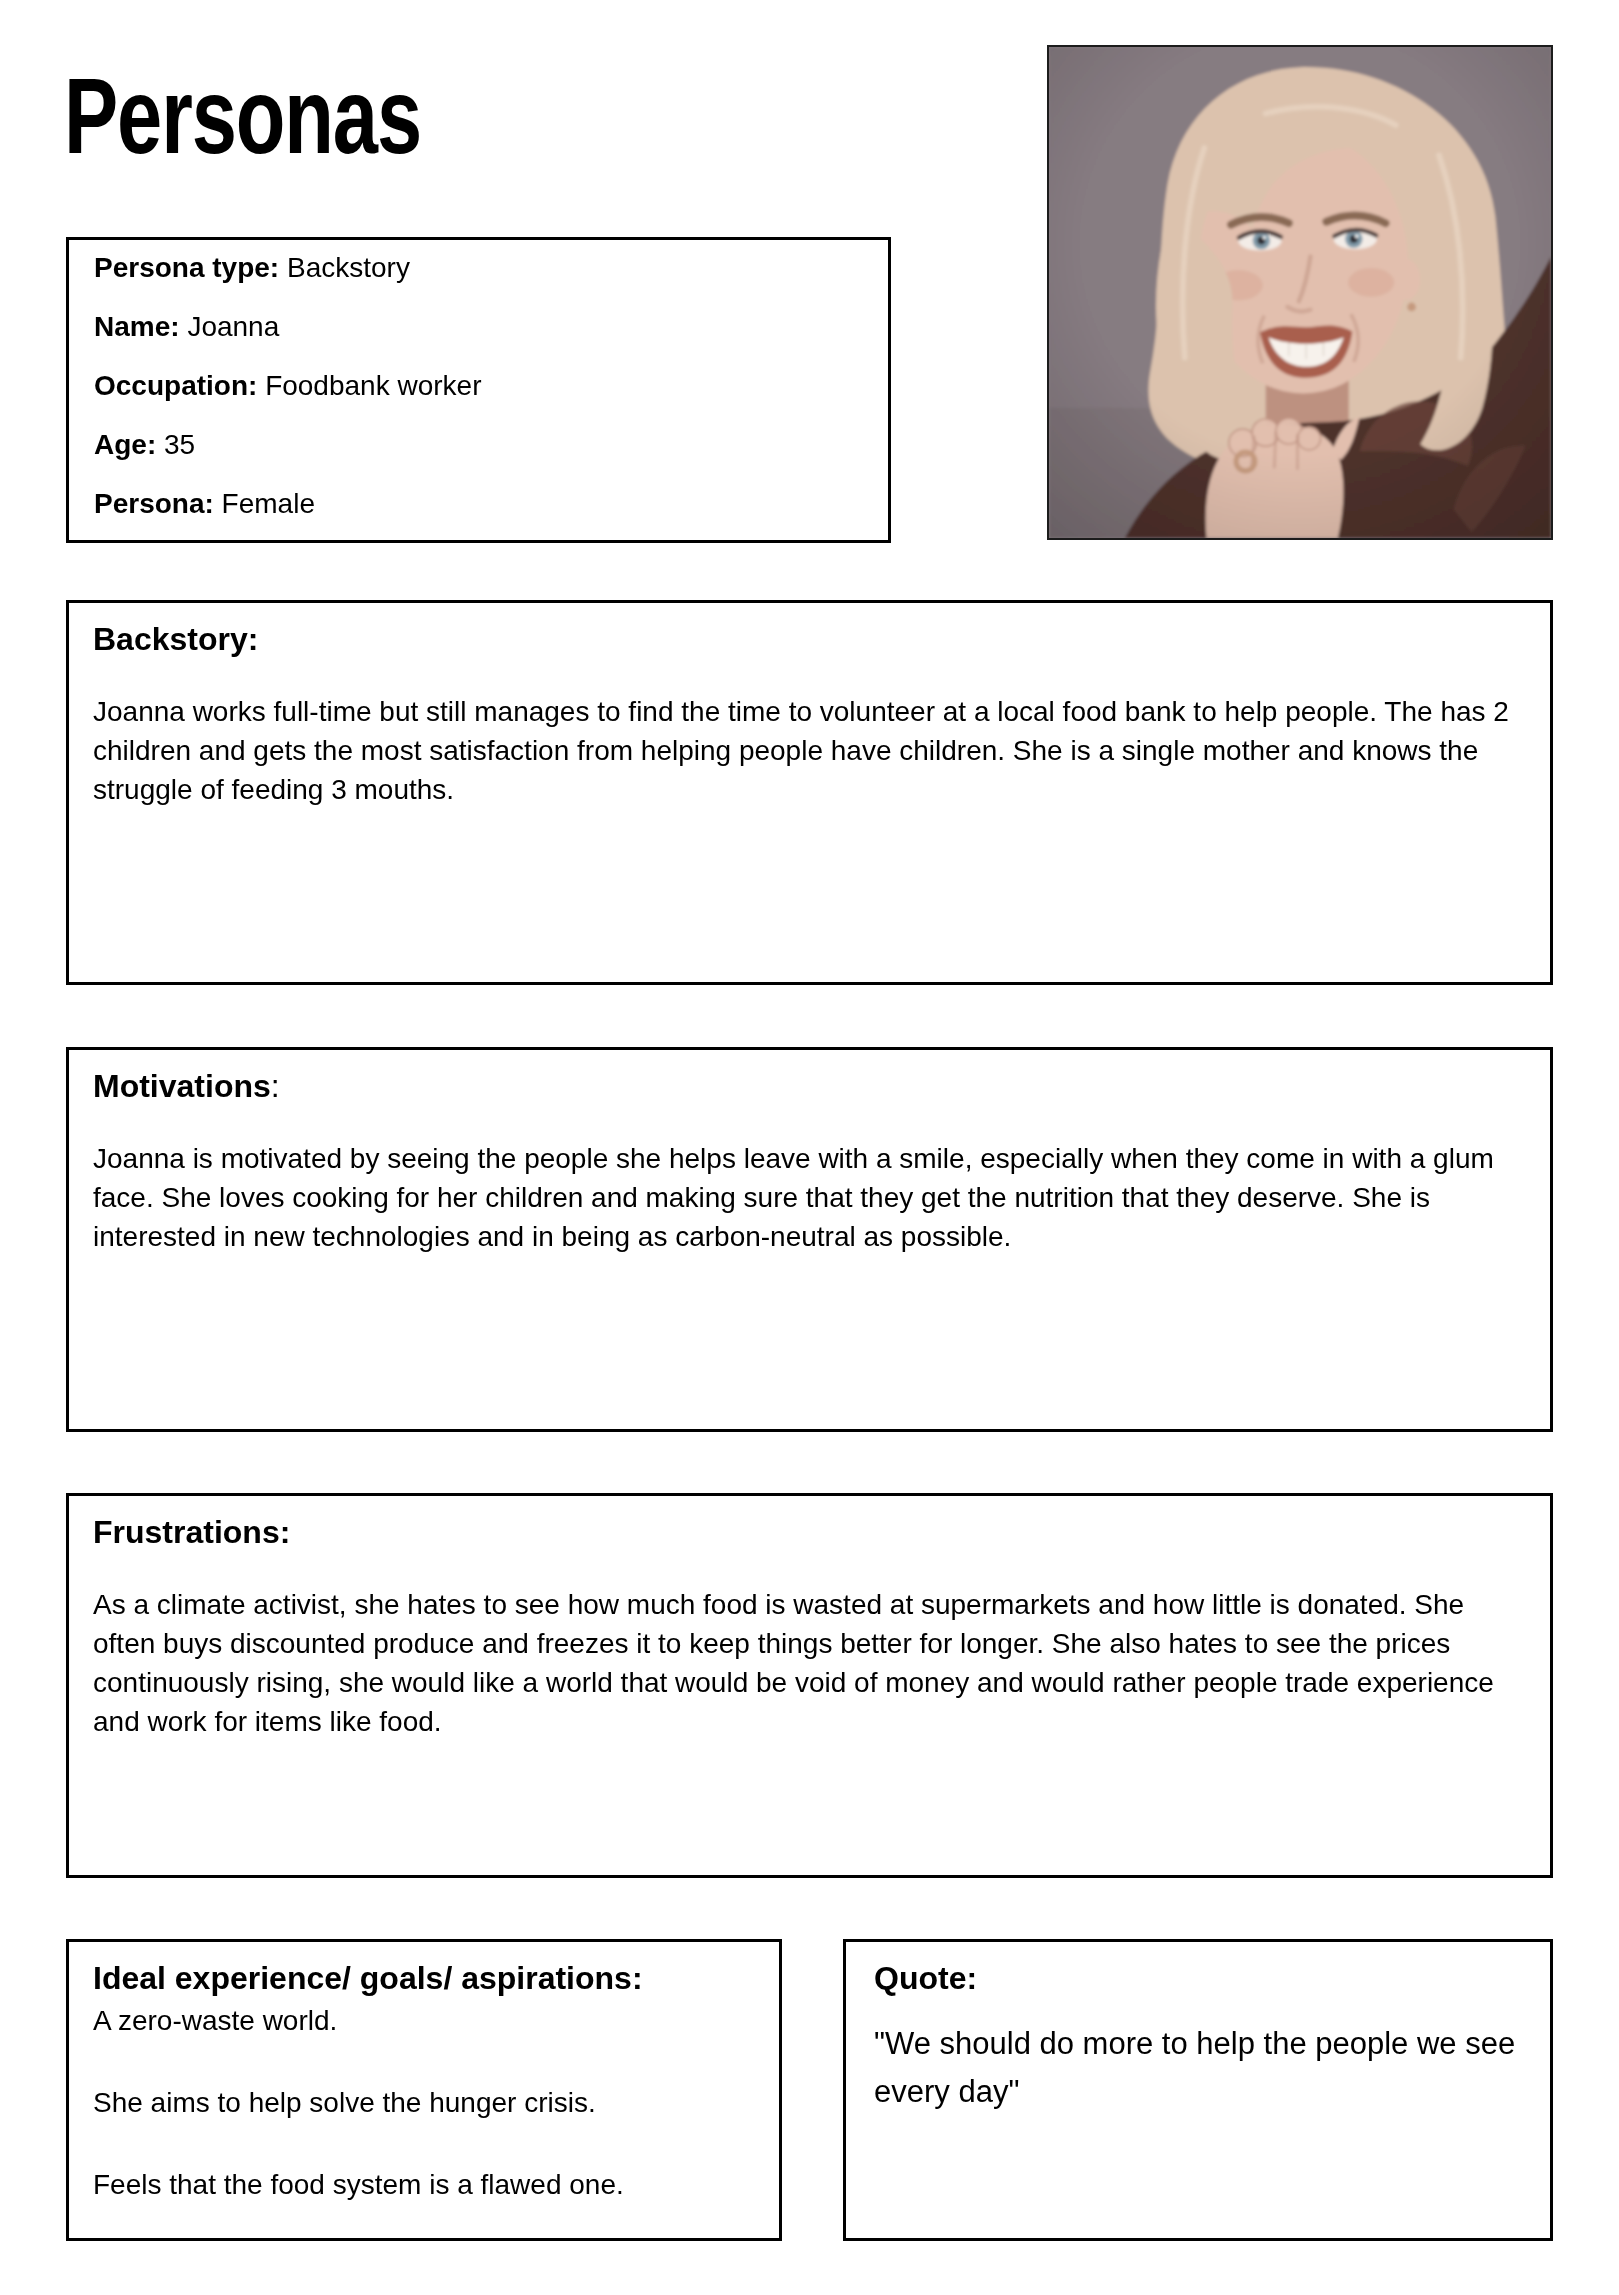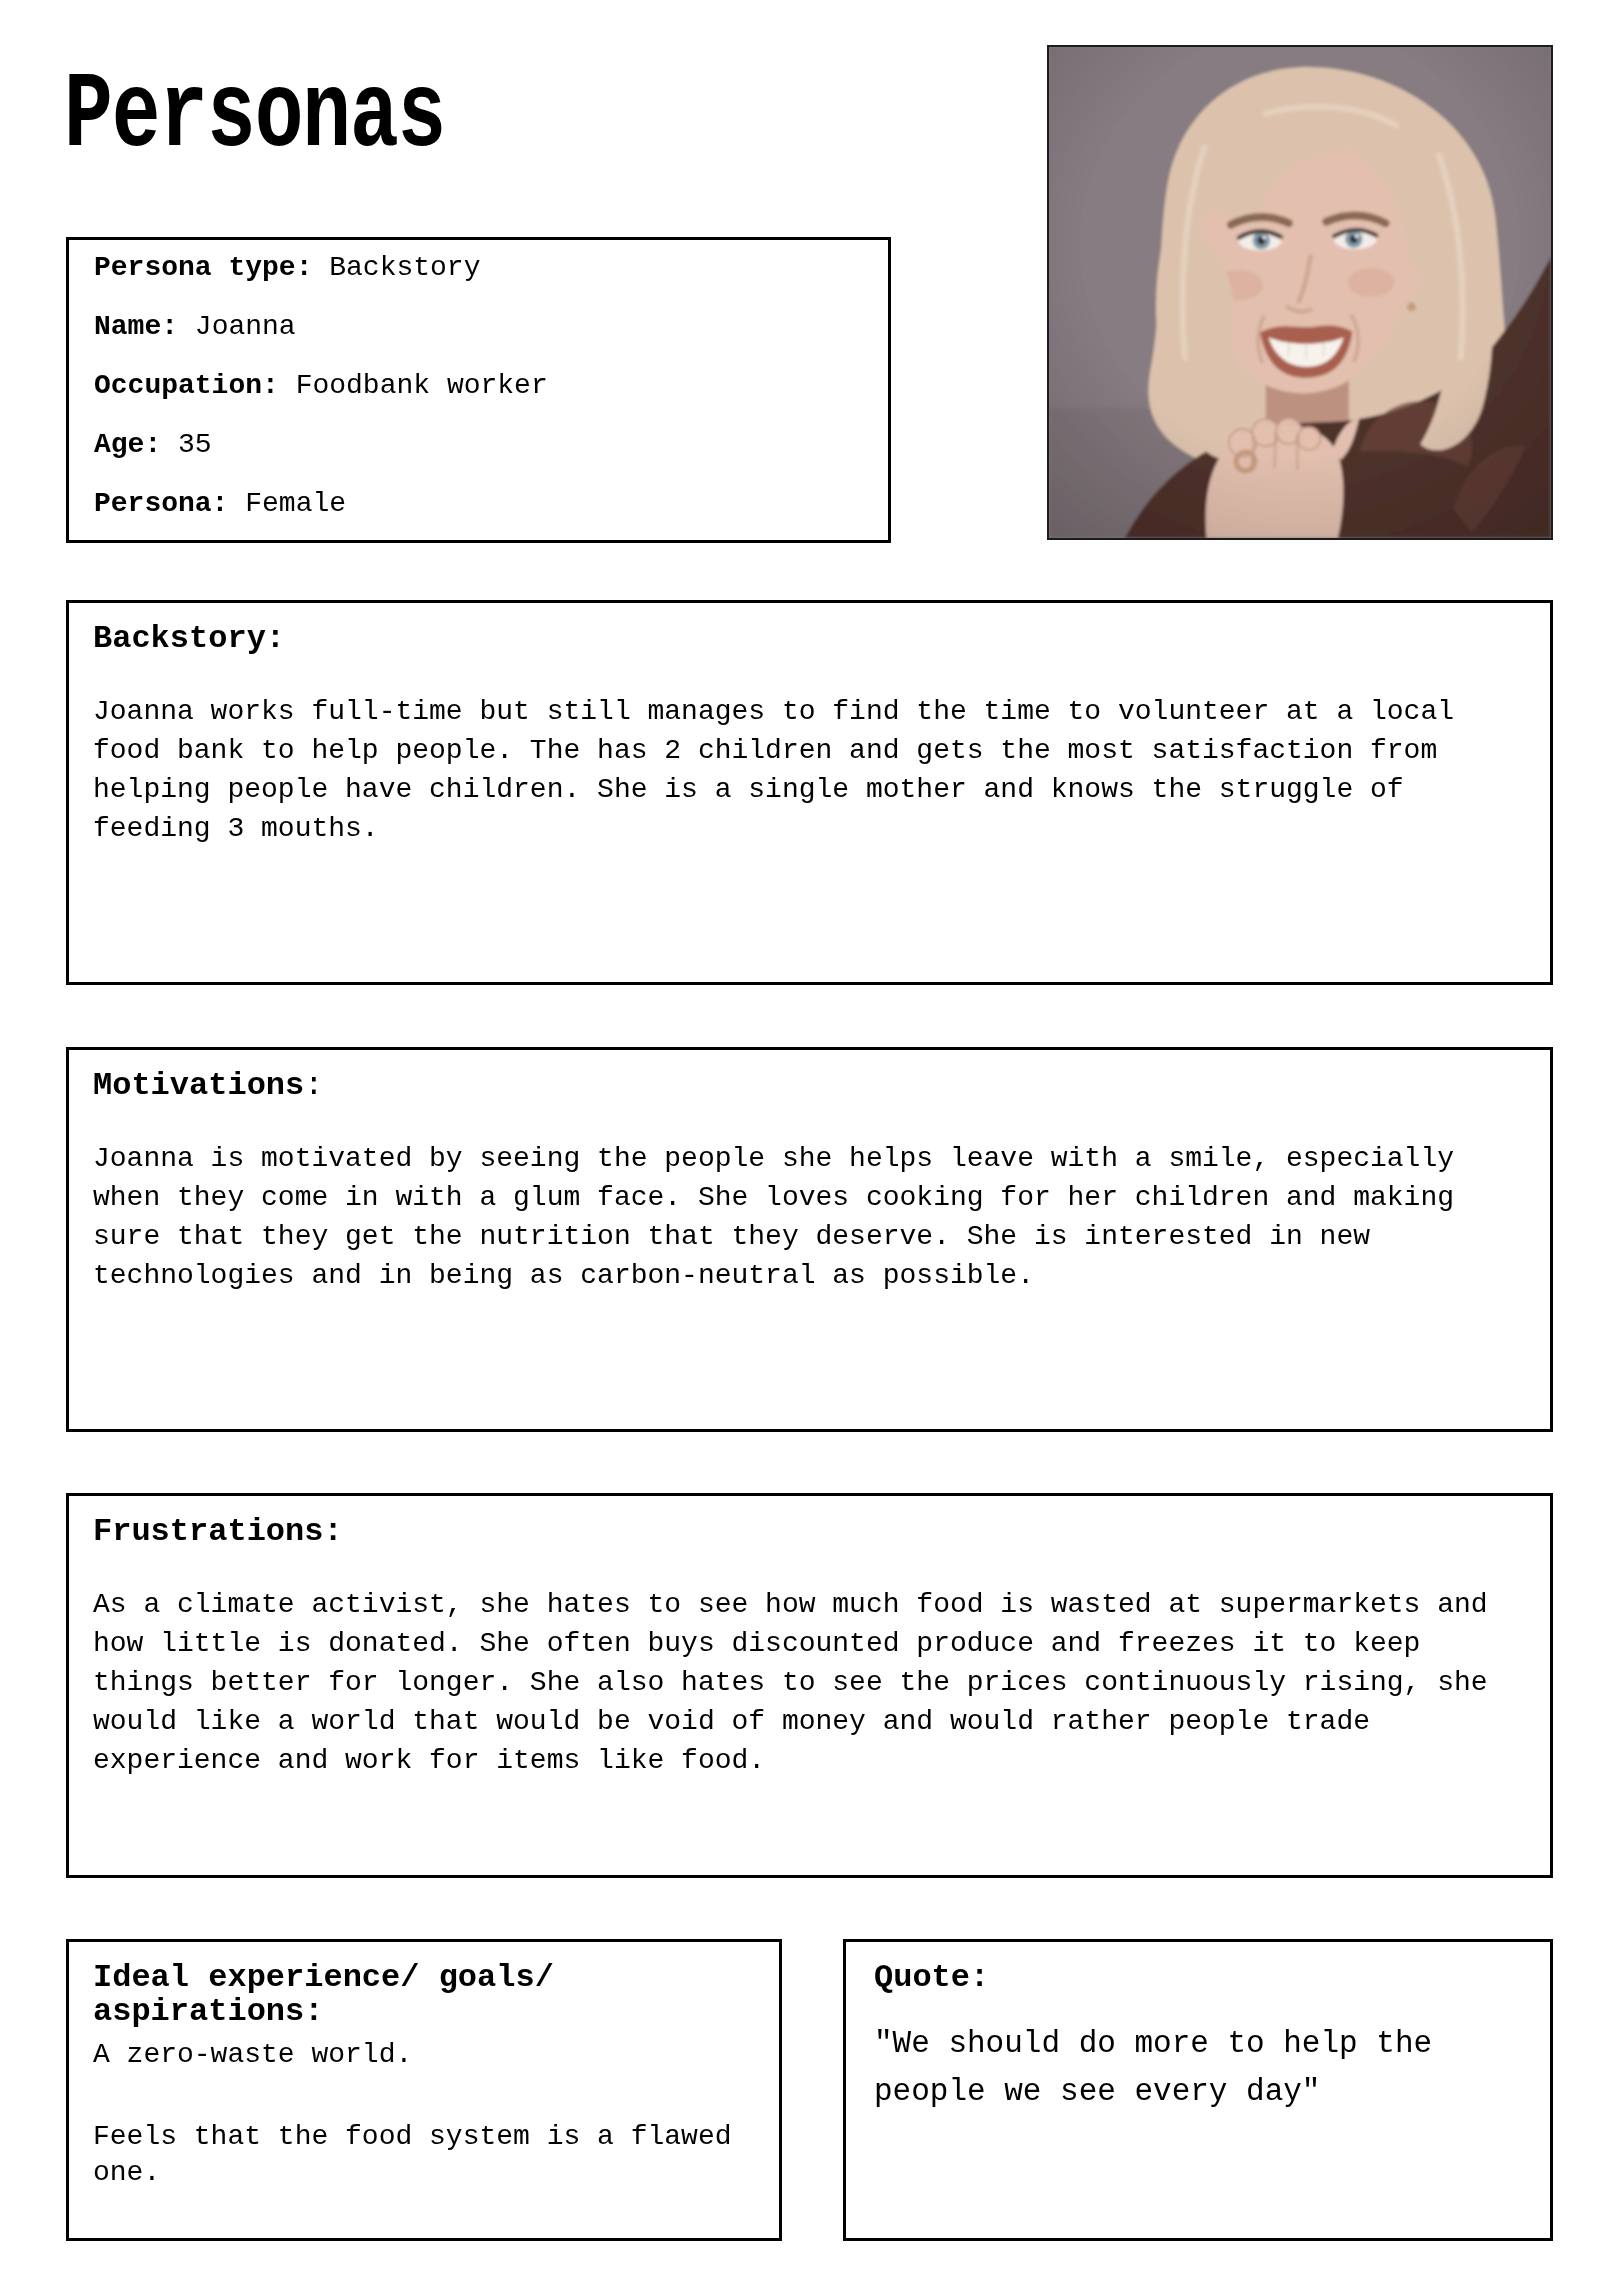--- a/index.html
+++ b/index.html
@@ -1,19 +1,19 @@
 <!DOCTYPE html>
 <html style="--page_bg: #ffffff; --ink: #000000; --box_border: #000000; --photo_bg: #867b81; --photo_bg_dark: #6e6468; --hair: #dcc2ad; --hair_hi: #ecdac8; --skin: #e2bfae; --skin_shadow: #bd9180; --blouse: #4e312b; --blouse_hi: #6b453c; --lips: #a95f4e; --teeth: #f7f2ec; --iris: #7f99a8; --brow: #8a6a55; --ring: #c59a7e;font-size:11.7px"><head>
 <meta charset="utf-8">
 <style>
   html,body{margin:0;padding:0;background:#fff;}
   #page{
     position:relative;width:1620px;height:2295px;overflow:hidden;
     background:var(--page_bg,#fff);color:var(--ink,#000);
-    font-family:Liberation Mono, monospace;
+    font-family:Liberation Sans, sans-serif;
   }
   #title{
     position:absolute;left:64px;top:63px;margin:0;
     font-size:107px;font-weight:700;line-height:1;letter-spacing:-1.5px;
     transform:scaleX(0.76);transform-origin:left top;white-space:nowrap;
   }
   .box{
     position:absolute;background:var(--page_bg,#fff);
     border:3.6px solid var(--box_border,#000);box-sizing:border-box;
   }
@@ -186,20 +186,21 @@
   </section>
 
   <section class="box wide" id="frustrations-box">
     <h2 class="section-heading"><span>Frustrations:</span></h2>
     <p class="section-body">As a climate activist, she hates to see how much food is wasted at supermarkets and how little is donated. She often buys discounted produce and freezes it to keep things better for longer. She also hates to see the prices continuously rising, she would like a world that would be void of money and would rather people trade experience and work for items like food.</p>
   </section>
 
   <section class="box" id="goals-box">
     <h2 class="section-heading"><span>Ideal experience/ goals/ aspirations:</span></h2>
     <p class="goal-item first">A zero-waste world.</p>
+    <p class="goal-item">She aims to help solve the hunger crisis.</p>
     <p class="goal-item">Feels that the food system is a flawed one.</p>
   </section>
 
   <section class="box" id="quote-box">
     <h2 class="section-heading"><span>Quote:</span></h2>
     <p class="quote-text">"We should do more to help the people we see every day"</p>
   </section>
 
 </div>
 

